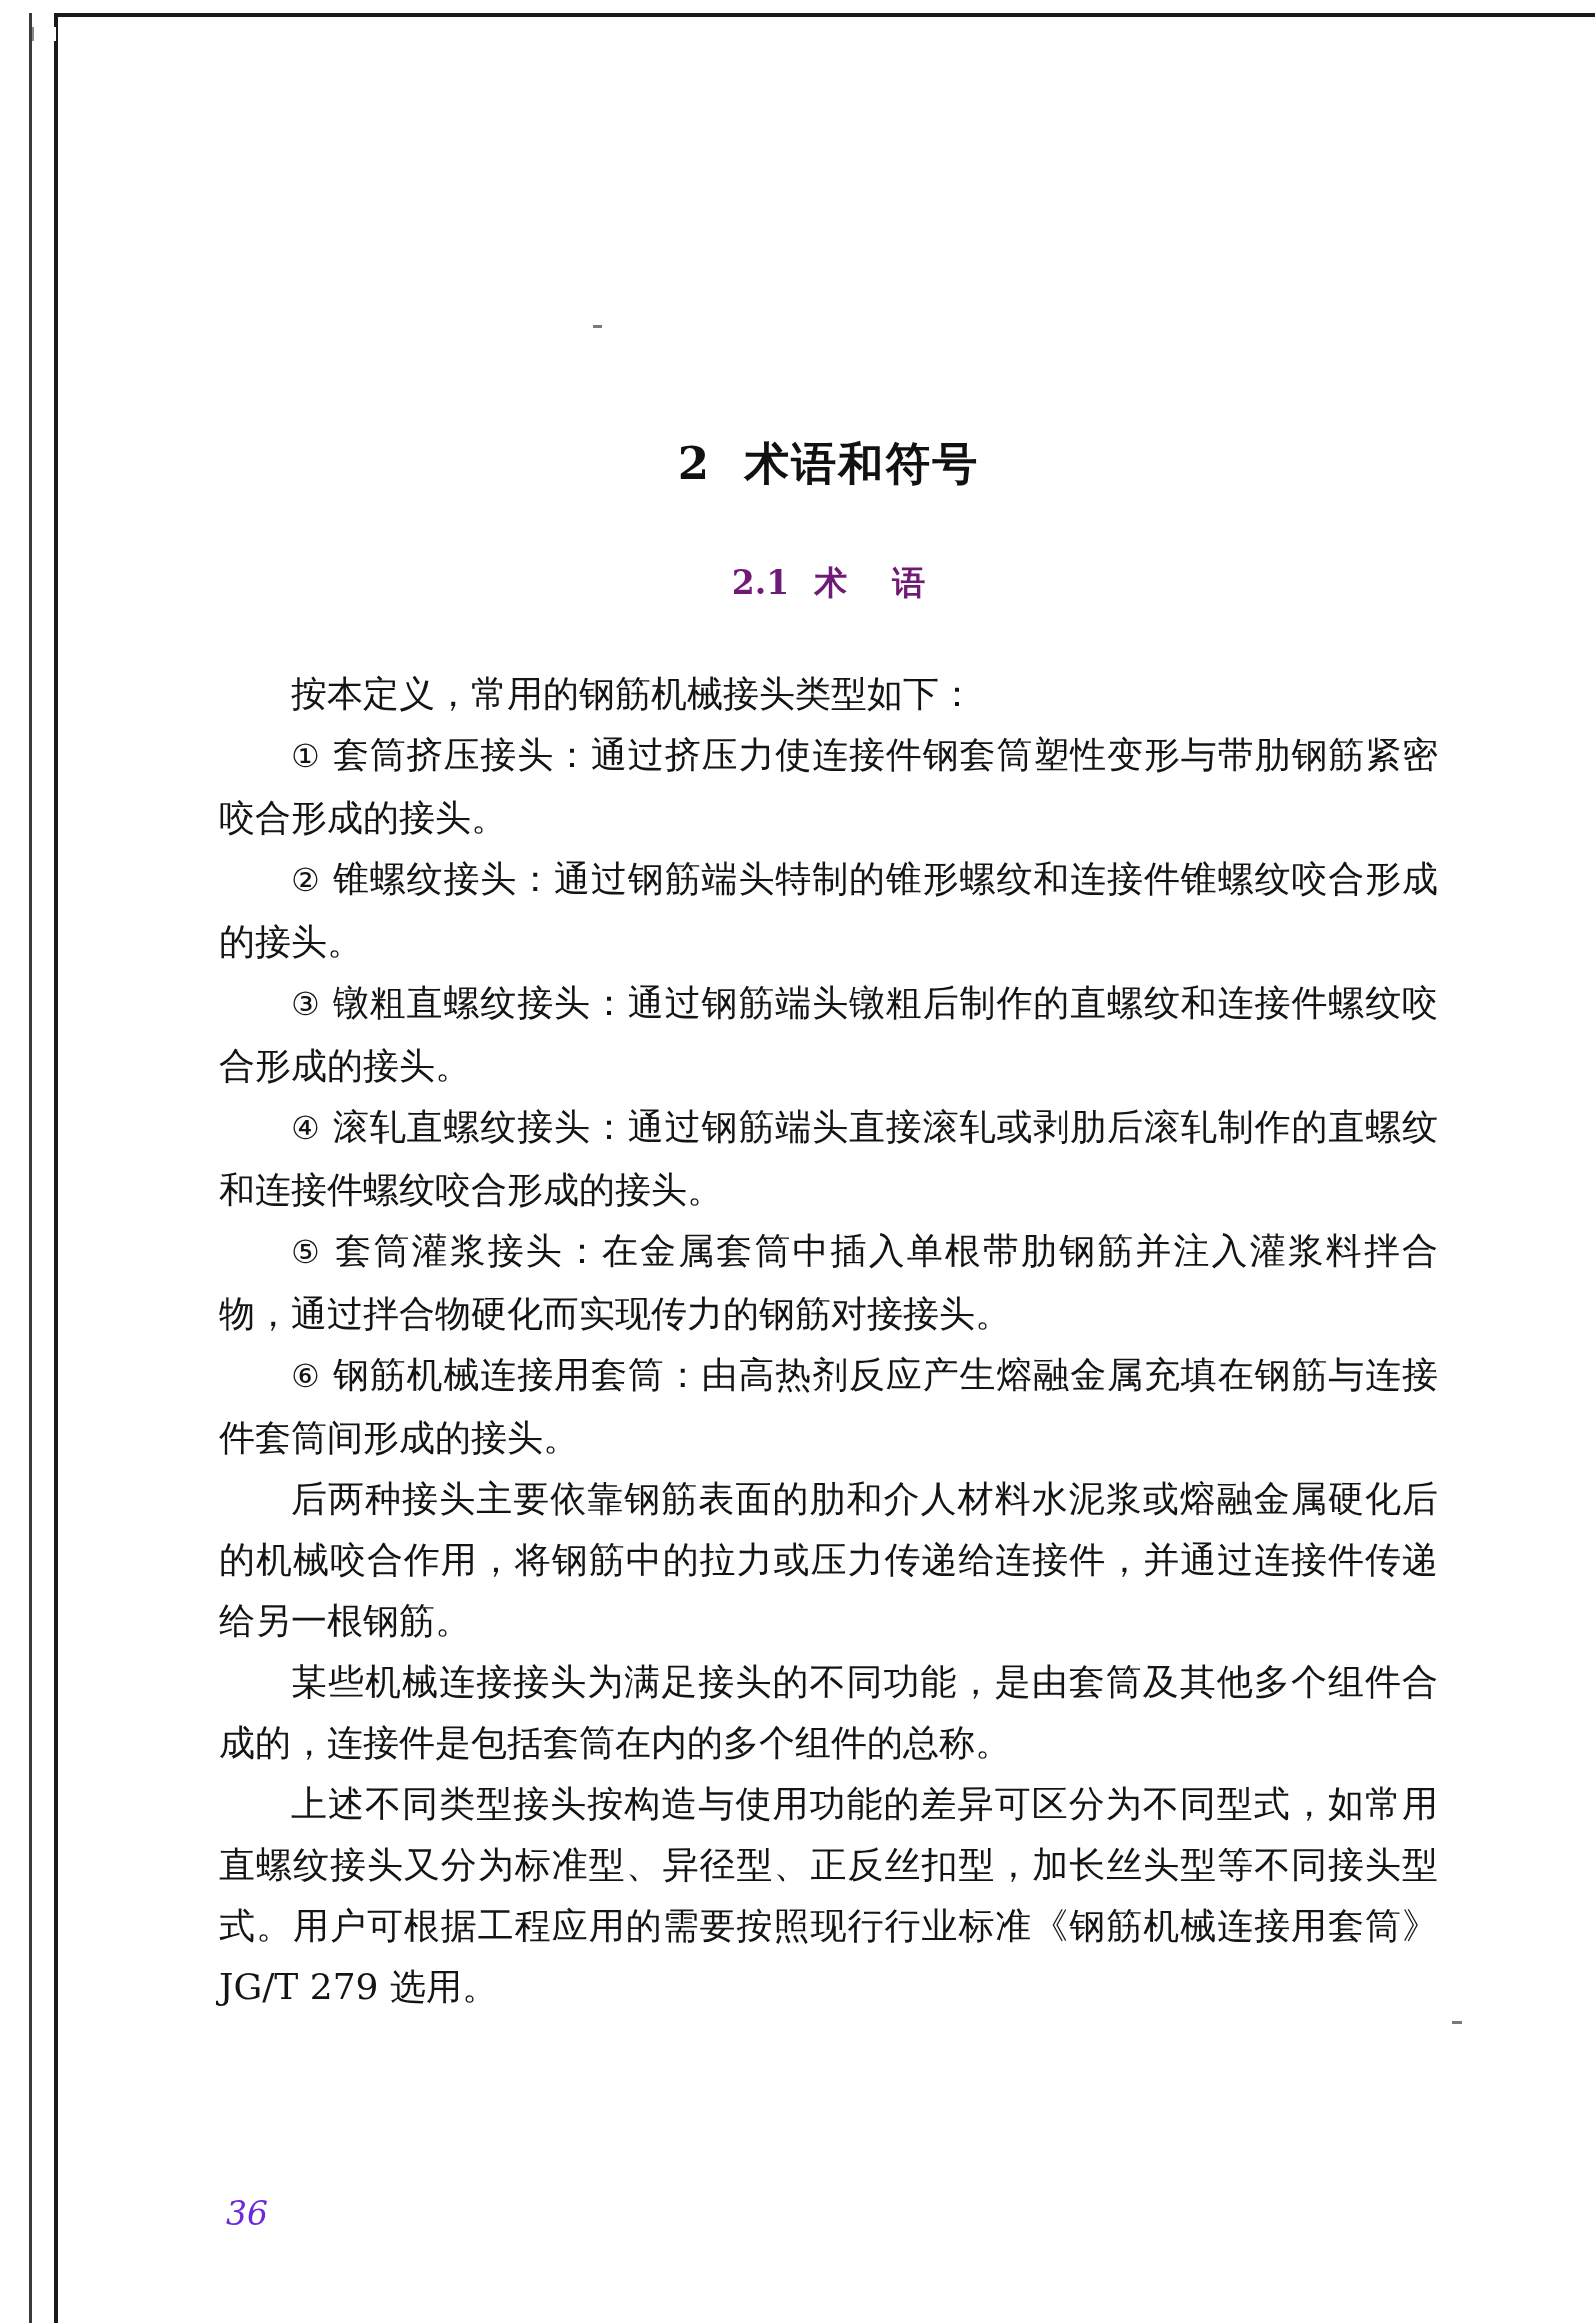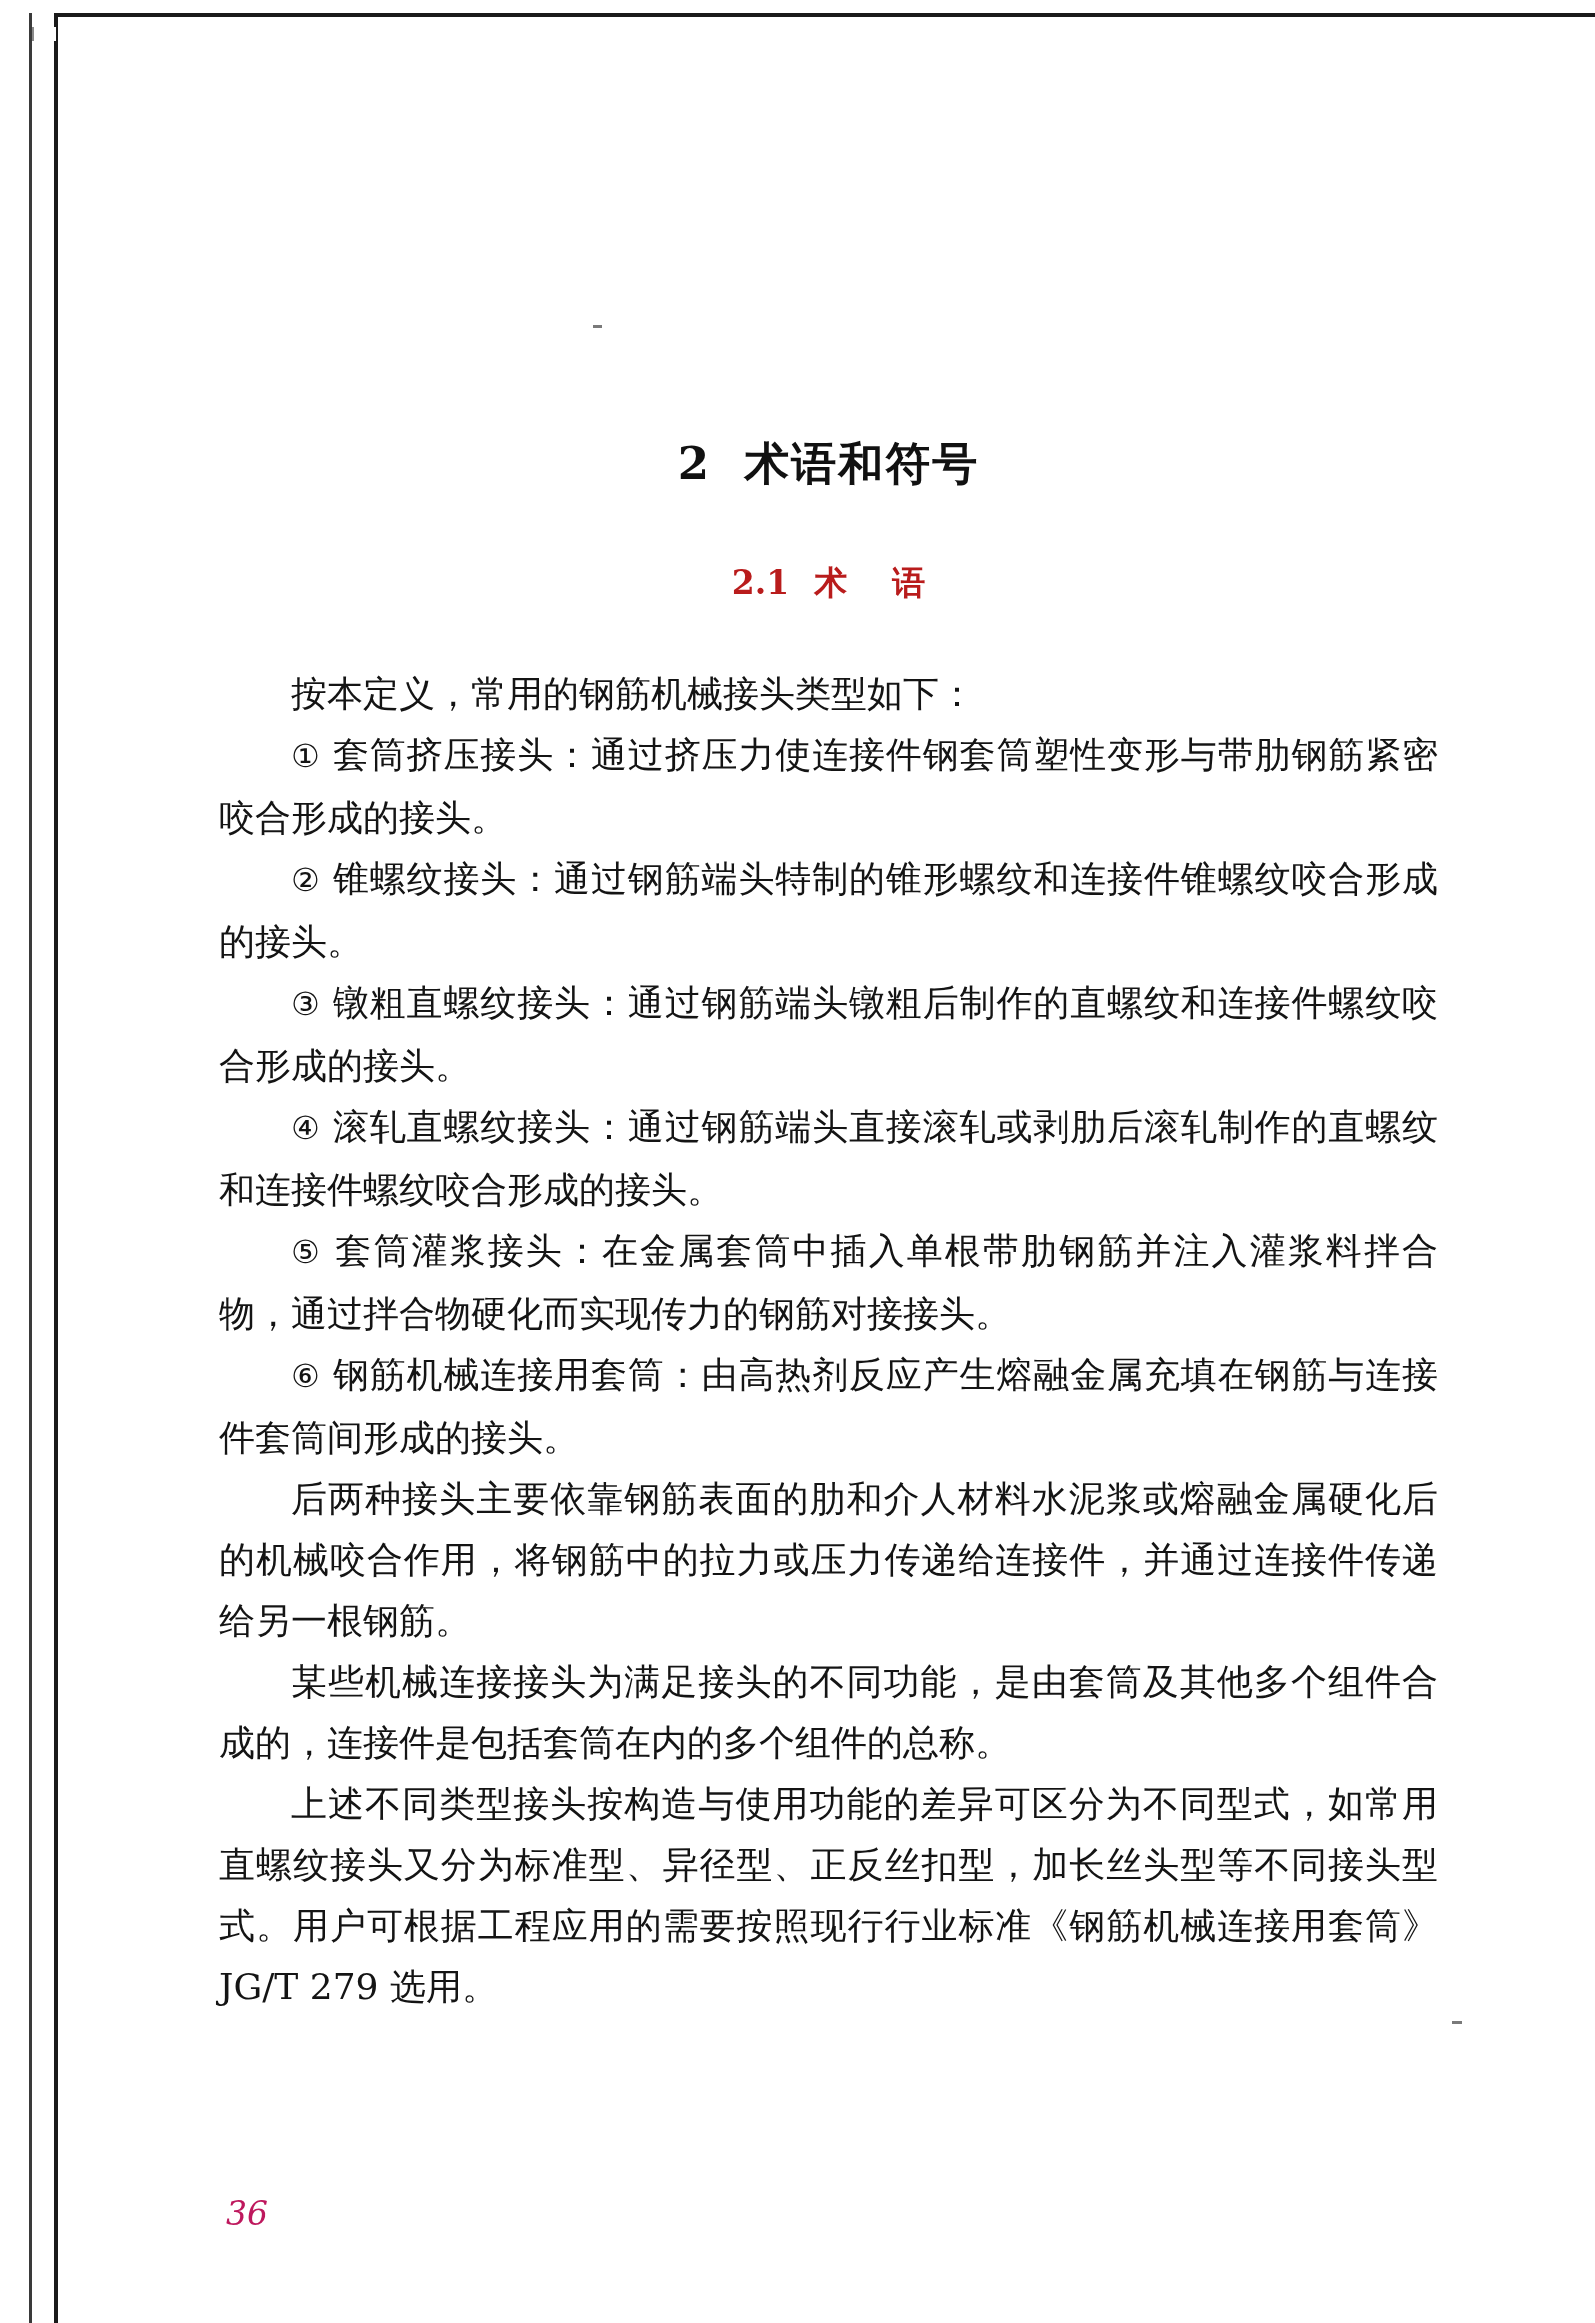--- a/index.html
+++ b/index.html
@@ -83,21 +83,21 @@
   h2.section {
     margin: 0;
     padding: 0;
     position: absolute;
     left: 0;
     top: 517px;
     width: 1219px;
     text-align: center;
     font-size: 33px;
     font-weight: bold;
-    color: #b91c1c;
+    color: #701a75;
   }
   h2.section .snum {
     margin-right: 25px;
   }
   h2.section .sgap {
     display: inline-block;
     width: 45px;
   }
   .body-text {
     position: absolute;
@@ -127,21 +127,21 @@
   .circ {
     font-family: "DejaVu Sans", sans-serif;
     font-size: 32px;
   }
   .pageno {
     position: absolute;
     left: 226px;
     top: 2194px;
     font-size: 33px;
     font-style: italic;
-    color: #be185d;
+    color: #6d28d9;
     font-family: "DejaVu Serif", serif;
   }
 </style>
 </head>
 <body>
 
 <div class="page">
 
   <div class="border-top"></div>
   <div class="border-left"></div>

